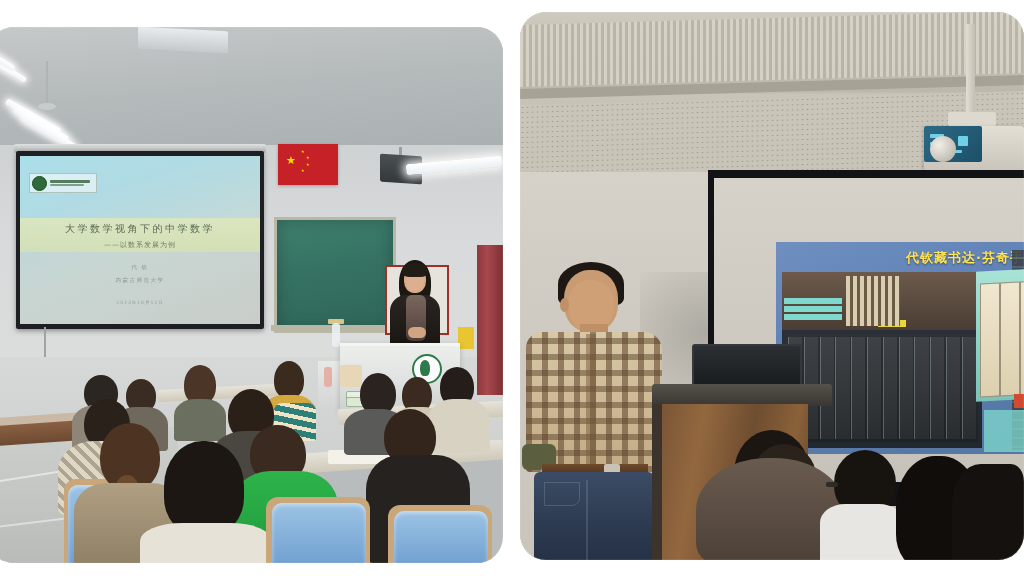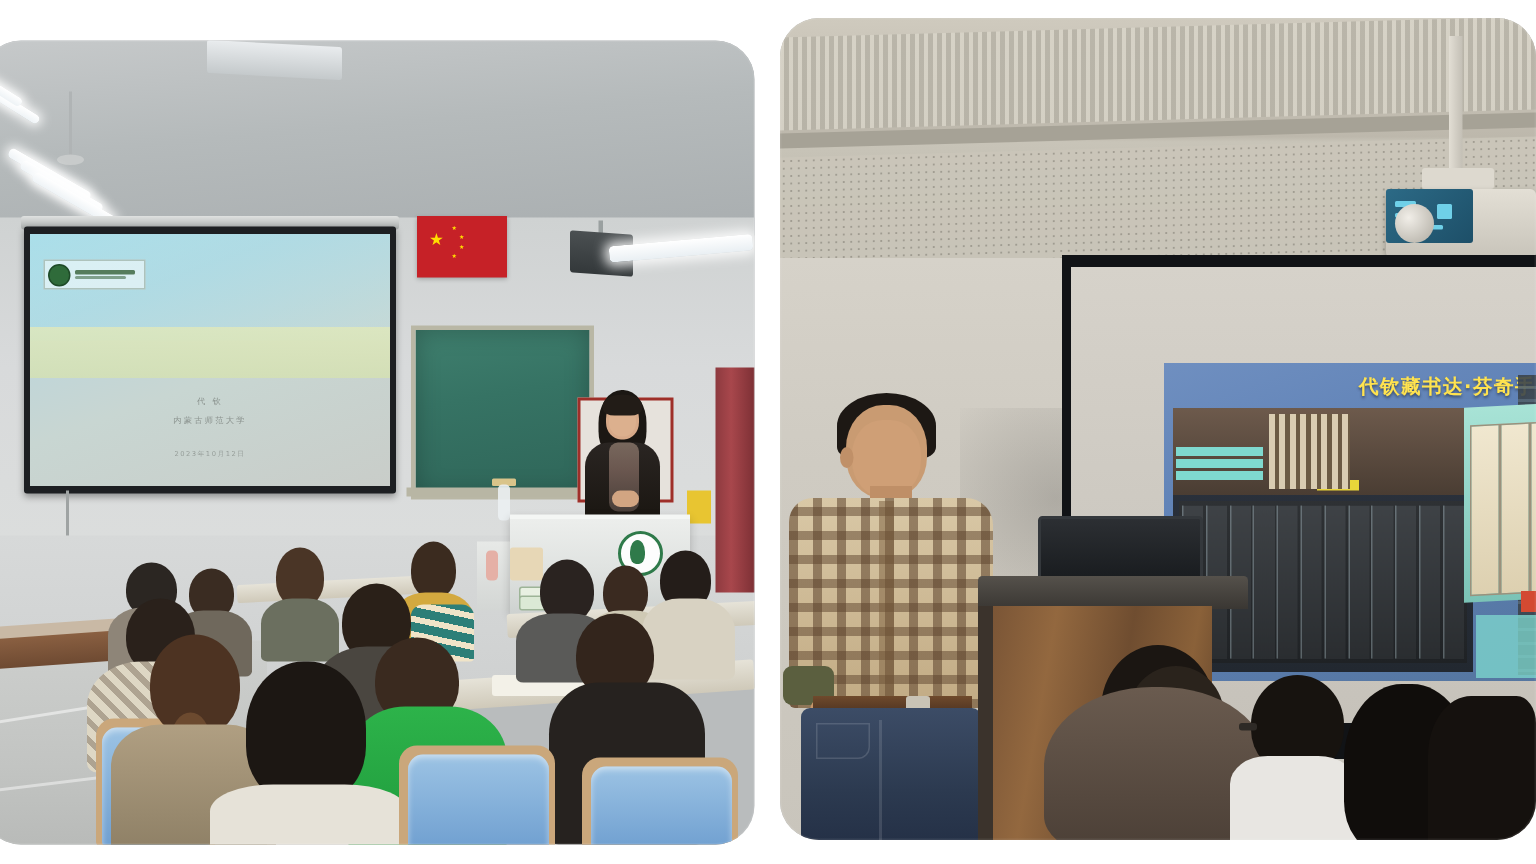--- a/index.html
+++ b/index.html
@@ -261,20 +261,22 @@
 
         <div class="l-slide-logo">
           <div class="l-slide-seal"></div>
           <div class="l-slide-logotext">
             <i></i>
               <i></i>
           </div>
         </div>
 
         <div class="l-titleband"></div>
+        <div class="l-title">大学数学视角下的中学数学</div>
+        <div class="l-subtitle">——以数系发展为例</div>
         <div class="l-presenter">代 钦</div>
         <div class="l-affil">内蒙古师范大学</div>
         <div class="l-date">2023年10月12日</div>
       </div>
     </div>
     <div class="lp-layer l-screen-cord"></div>
 
     <div class="lp-layer l-board"></div>
     <div class="lp-layer l-board-tray"></div>
     <div class="lp-layer l-chalk"></div>

